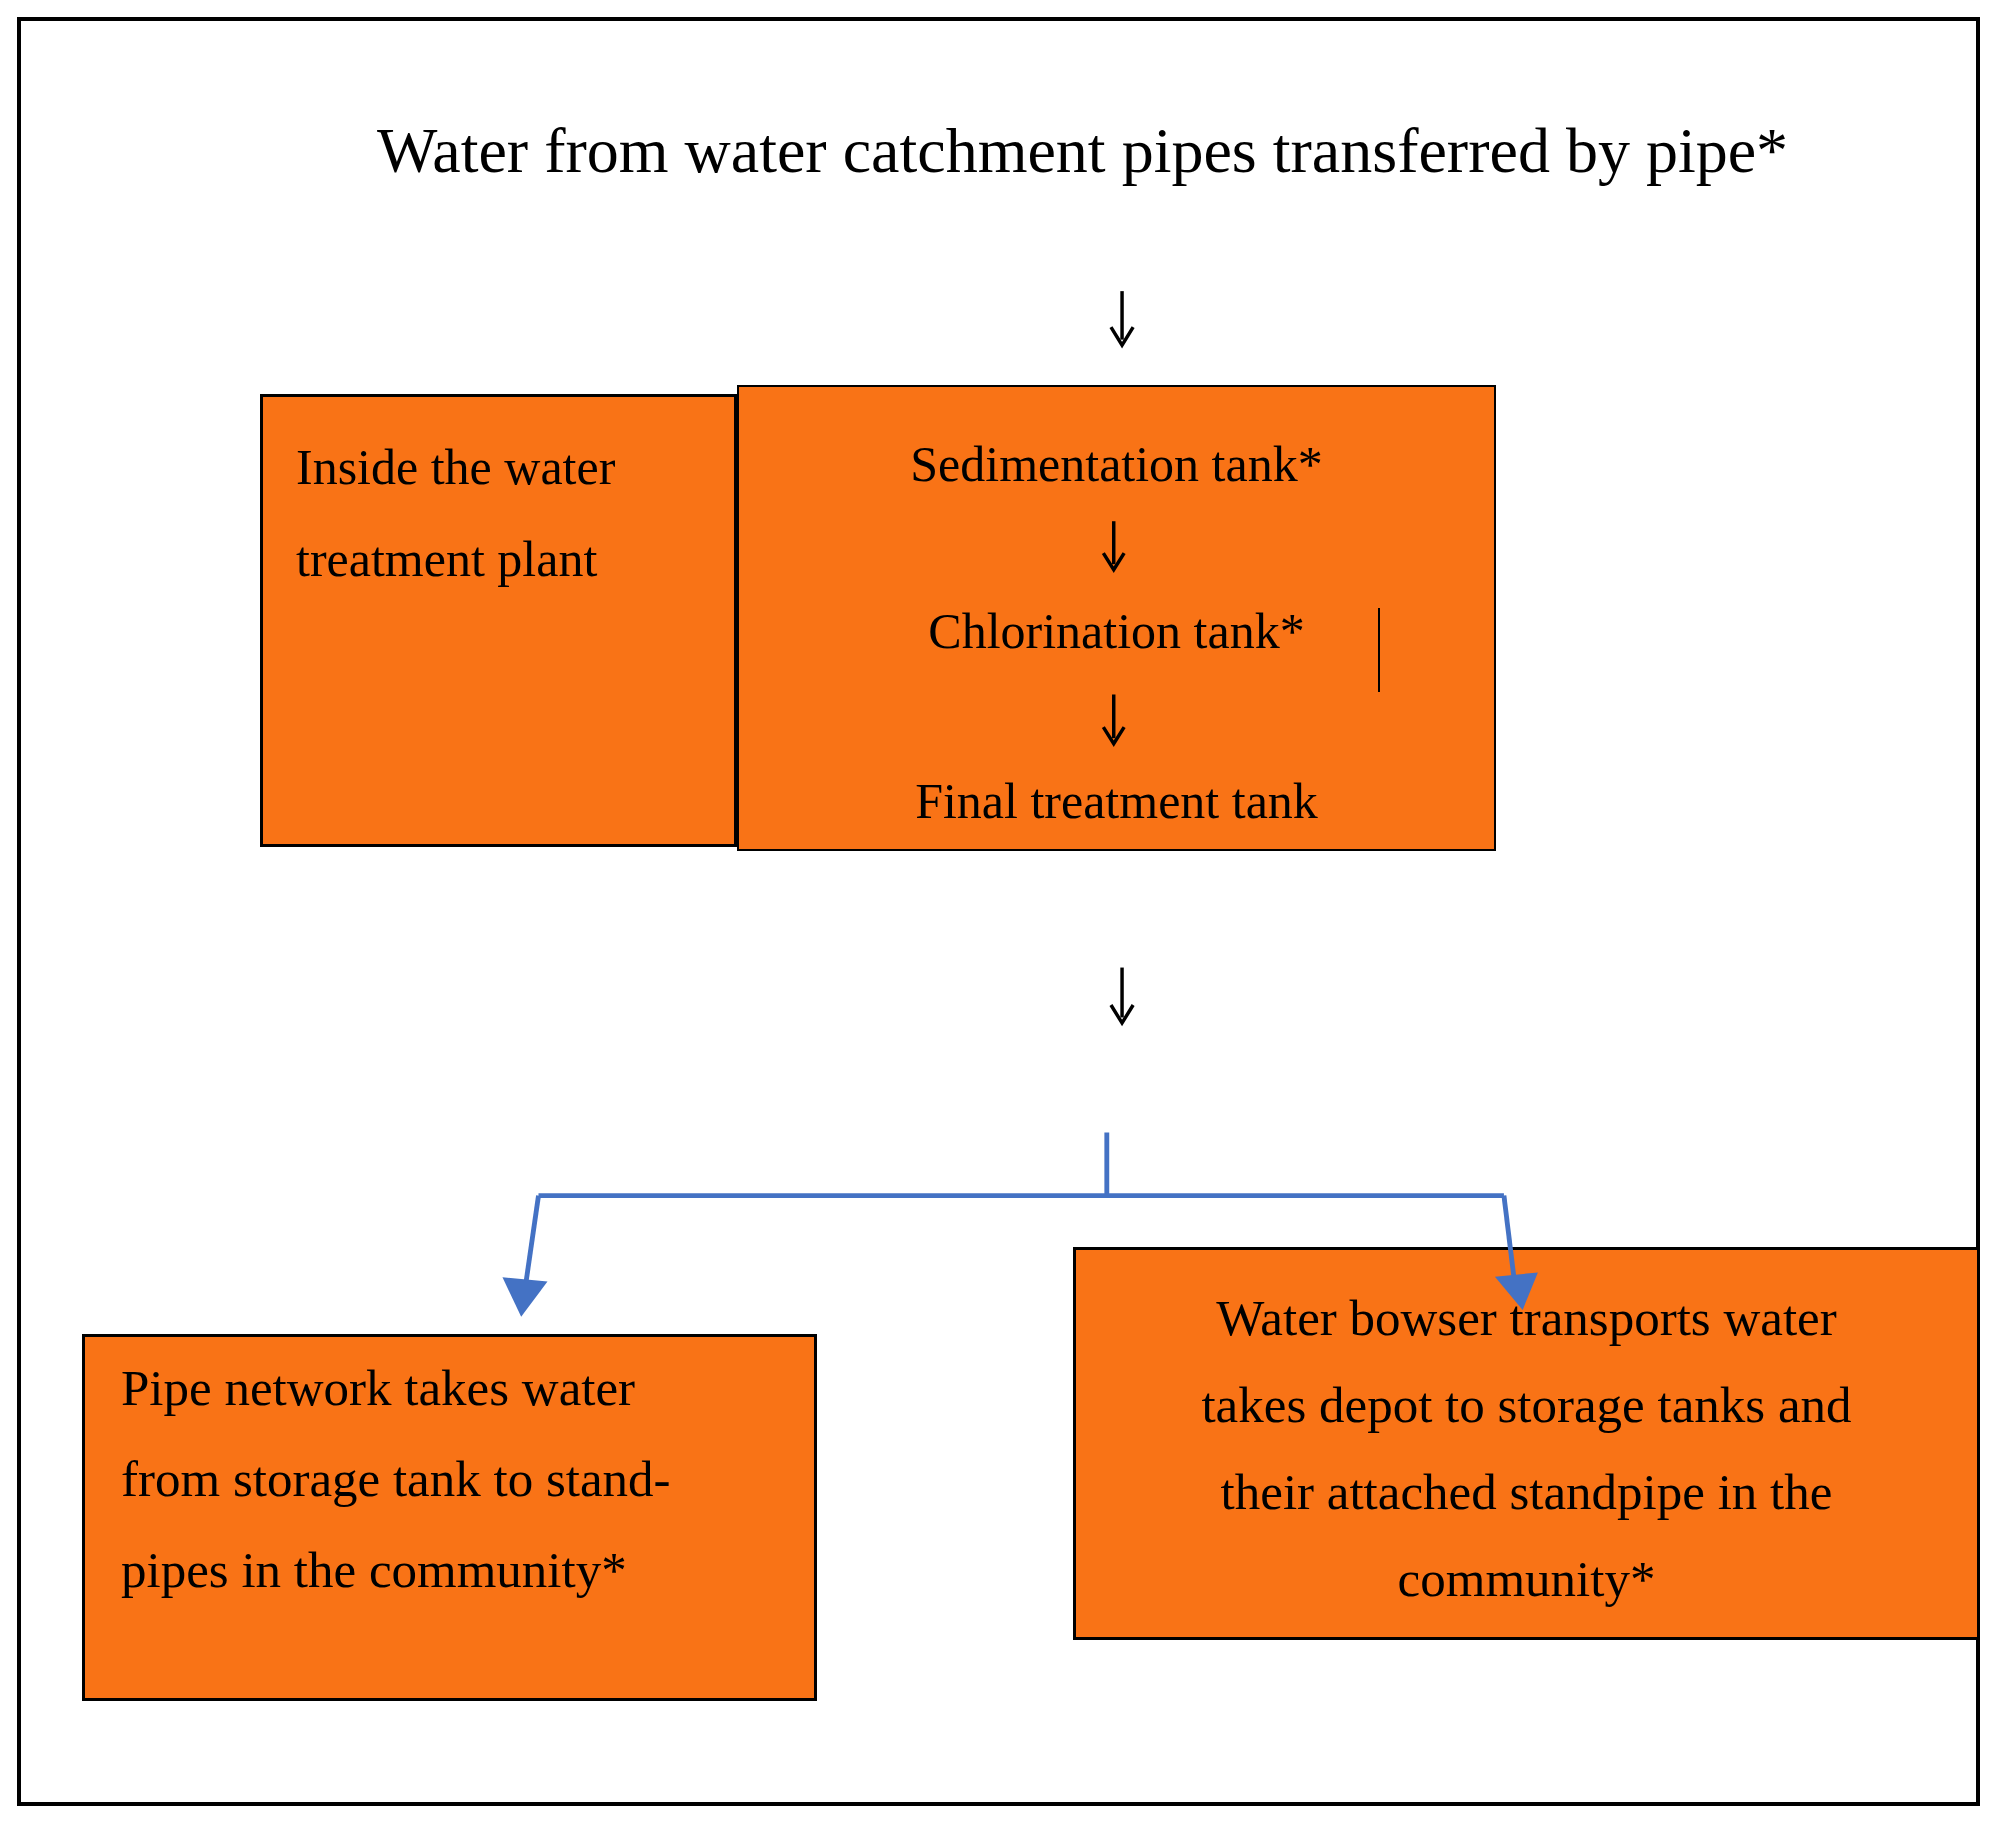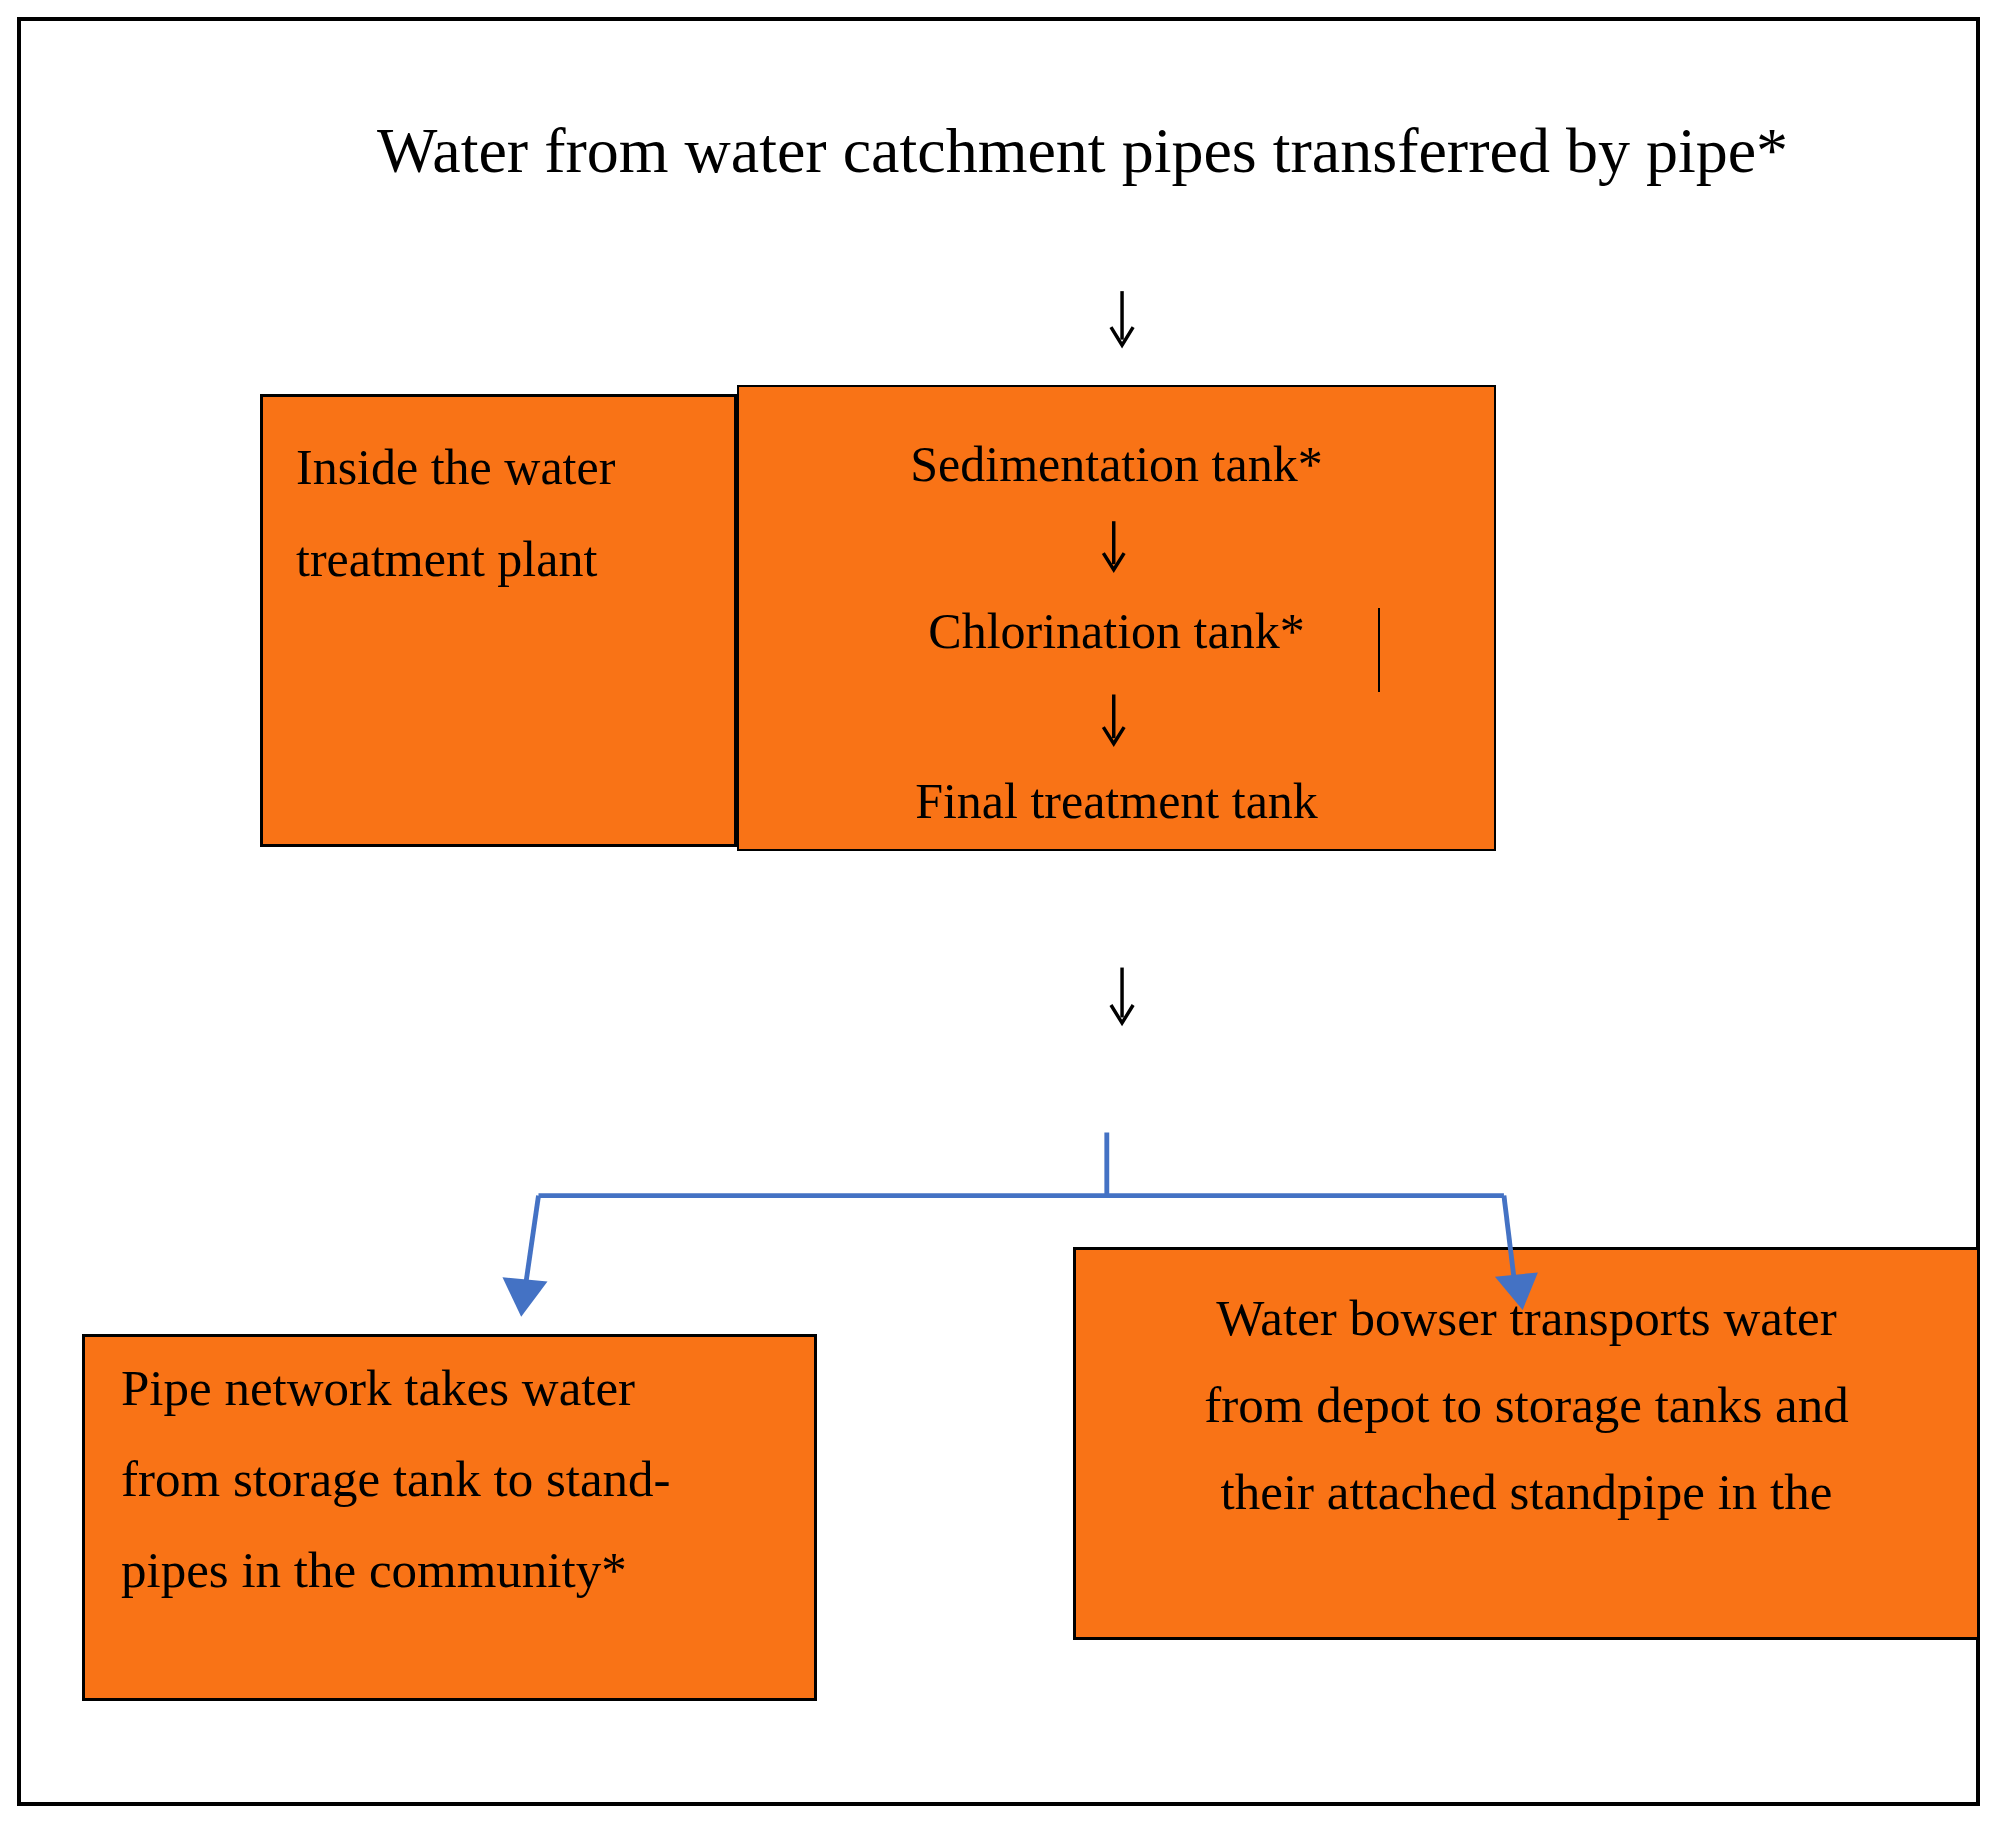--- a/index.html
+++ b/index.html
@@ -91,22 +91,23 @@
 
 
   <div class="abs box pipe-box boxlayer">
     <span class="line">Pipe network takes water</span>
     <span class="line">from storage tank to stand-</span>
     <span class="line">pipes in the community*</span>
   </div>
 
   <div class="abs box bowser-box boxlayer">
     <span class="line">Water bowser transports water</span>
-    <span class="line">from depot to storage tanks and</span>
+    <span class="line">takes depot to storage tanks and</span>
     <span class="line">their attached standpipe in the</span>
+    <span class="line">community*</span>
   </div>
 
   <svg class="overlay" viewBox="0 0 2893 2662">
 
     <g>
       <path d="M1619 420 V 490" stroke="#000000" stroke-width="5" fill="none"></path>
       <path d="M1603 472 L1619 498 L1635 472" stroke="#000000" stroke-width="5" fill="none"></path>
     </g>
 
     <g>

